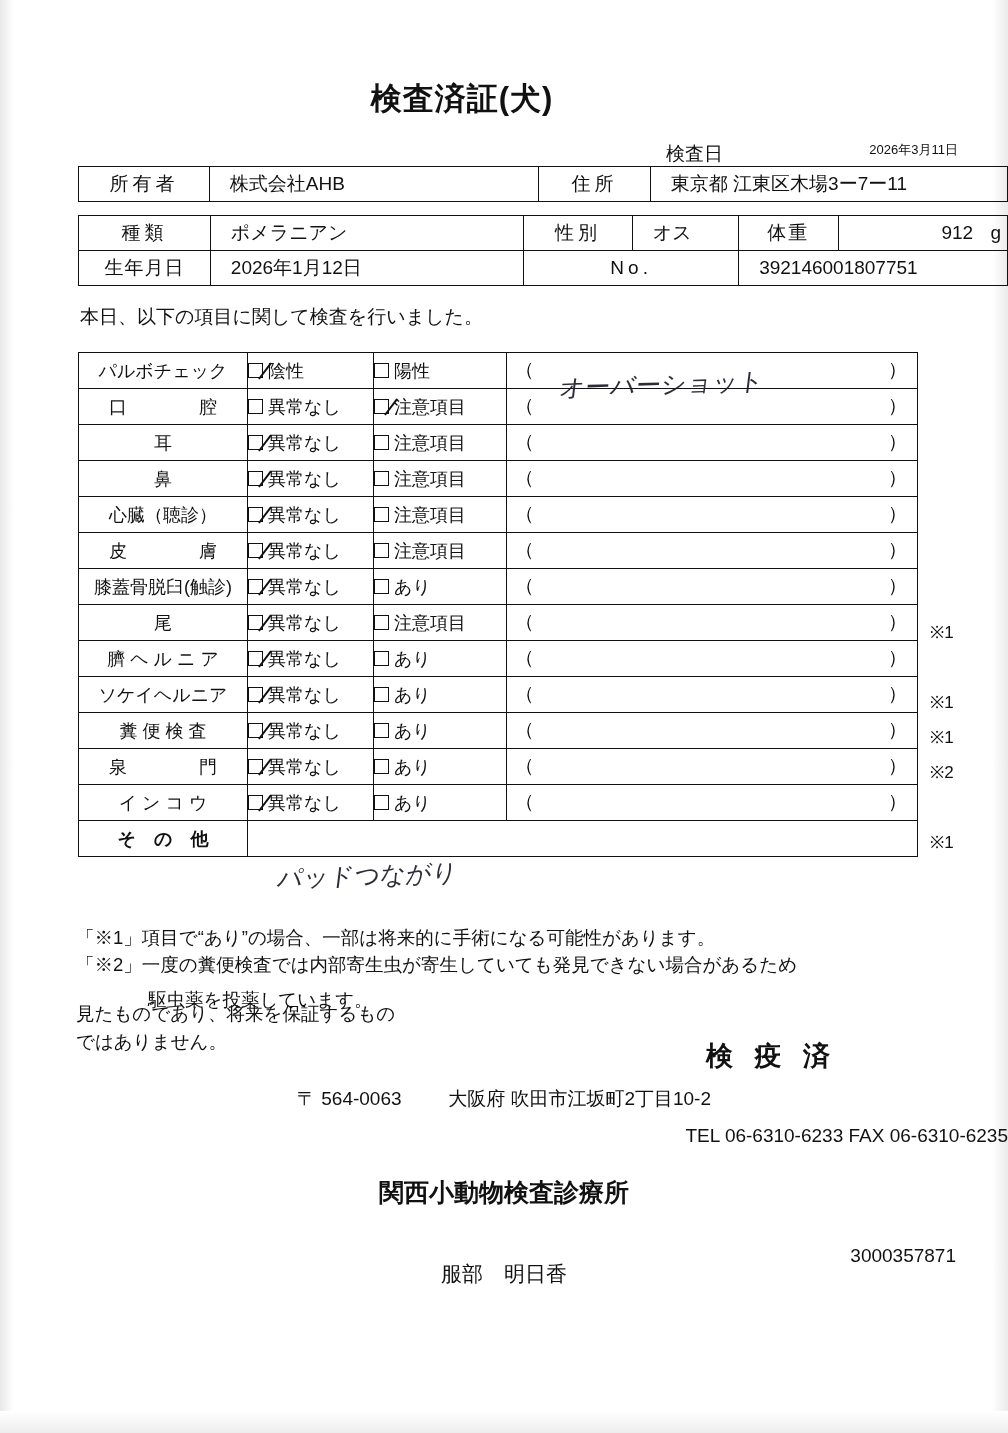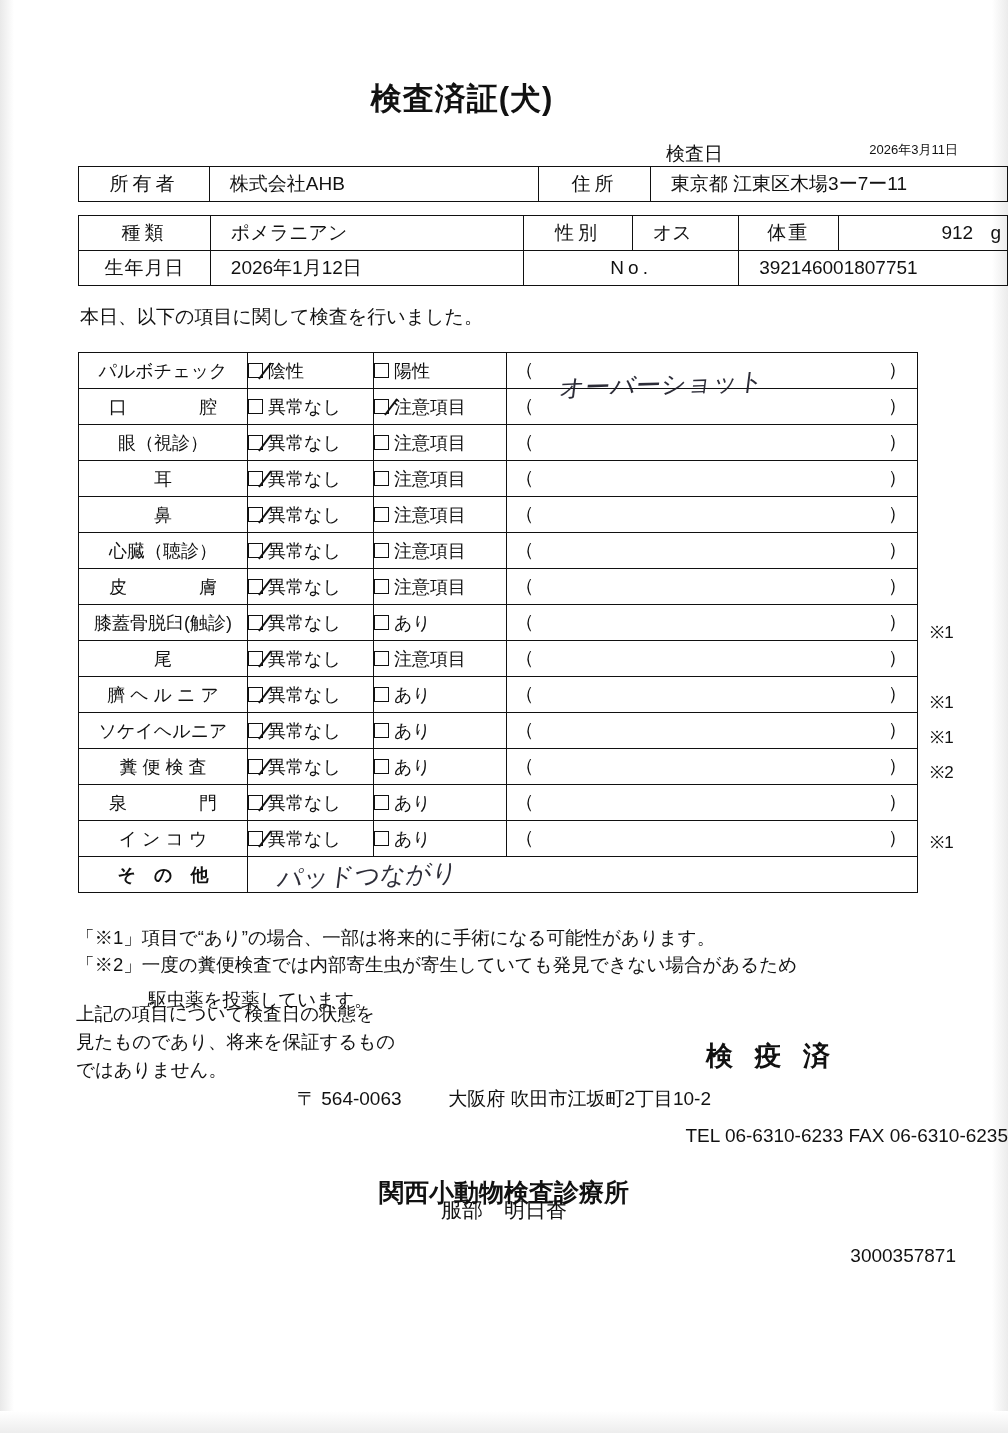--- a/index.html
+++ b/index.html
@@ -201,21 +201,21 @@
   }
   .clinic {
     position: absolute;
     left: 0; top: 1176px; width: 1008px;
     text-align: center;
     font-size: 25px;
     font-weight: 700;
   }
   .vet {
     position: absolute;
-    left: 0; top: 1196px; width: 1008px;
+    left: 0; top: 1260px; width: 1008px;
     text-align: center;
     font-size: 21px;
   }
   .serial {
     position: absolute;
     right: 52px; top: 1245px;
     font-size: 19px;
   }
 </style>
 </head>
@@ -283,29 +283,20 @@
         <tr>
           <td class="it-name">口　　　　腔</td>
           <td class="it-opt"><span class="cb"></span><span>異常なし</span></td>
           <td class="it-opt2"><span class="cb checked"></span><span>注意項目</span></td>
           <td class="it-paren">
             <span class="paren-l">（</span>
             <span class="paren-r">）</span>
           </td>
         </tr>
         <tr>
-          <td class="it-name">眼（視診）</td>
-          <td class="it-opt"><span class="cb checked"></span><span>異常なし</span></td>
-          <td class="it-opt2"><span class="cb"></span><span>注意項目</span></td>
-          <td class="it-paren">
-            <span class="paren-l">（</span>
-            <span class="paren-r">）</span>
-          </td>
-        </tr>
-        <tr>
           <td class="it-name">耳</td>
           <td class="it-opt"><span class="cb checked"></span><span>異常なし</span></td>
           <td class="it-opt2"><span class="cb"></span><span>注意項目</span></td>
           <td class="it-paren">
             <span class="paren-l">（</span>
             <span class="paren-r">）</span>
           </td>
         </tr>
         <tr>
           <td class="it-name">鼻</td>
@@ -416,21 +407,20 @@
       <div class="handwrite" style="left: 278px; top: 859px;">パッドつながり</div>
     </div>
 
   <div class="footnotes">
     <div>「※1」項目で“あり”の場合、一部は将来的に手術になる可能性があります。</div>
     <div>「※2」一度の糞便検査では内部寄生虫が寄生していても発見できない場合があるため</div>
     <div class="fn-indent">駆虫薬を投薬しています。</div>
   </div>
 
   <div class="disclaimer">
-    <div>上記の項目について検査日の状態を</div>
     <div>見たものであり、将来を保証するもの</div>
     <div>ではありません。</div>
   </div>
 
   <div class="stamp">検 疫 済</div>
 
   <div class="addr">
     <span>〒 564-0063</span>
     <span style="display:inline-block;width:36px"></span>
     <span>大阪府 吹田市江坂町2丁目10-2</span>

